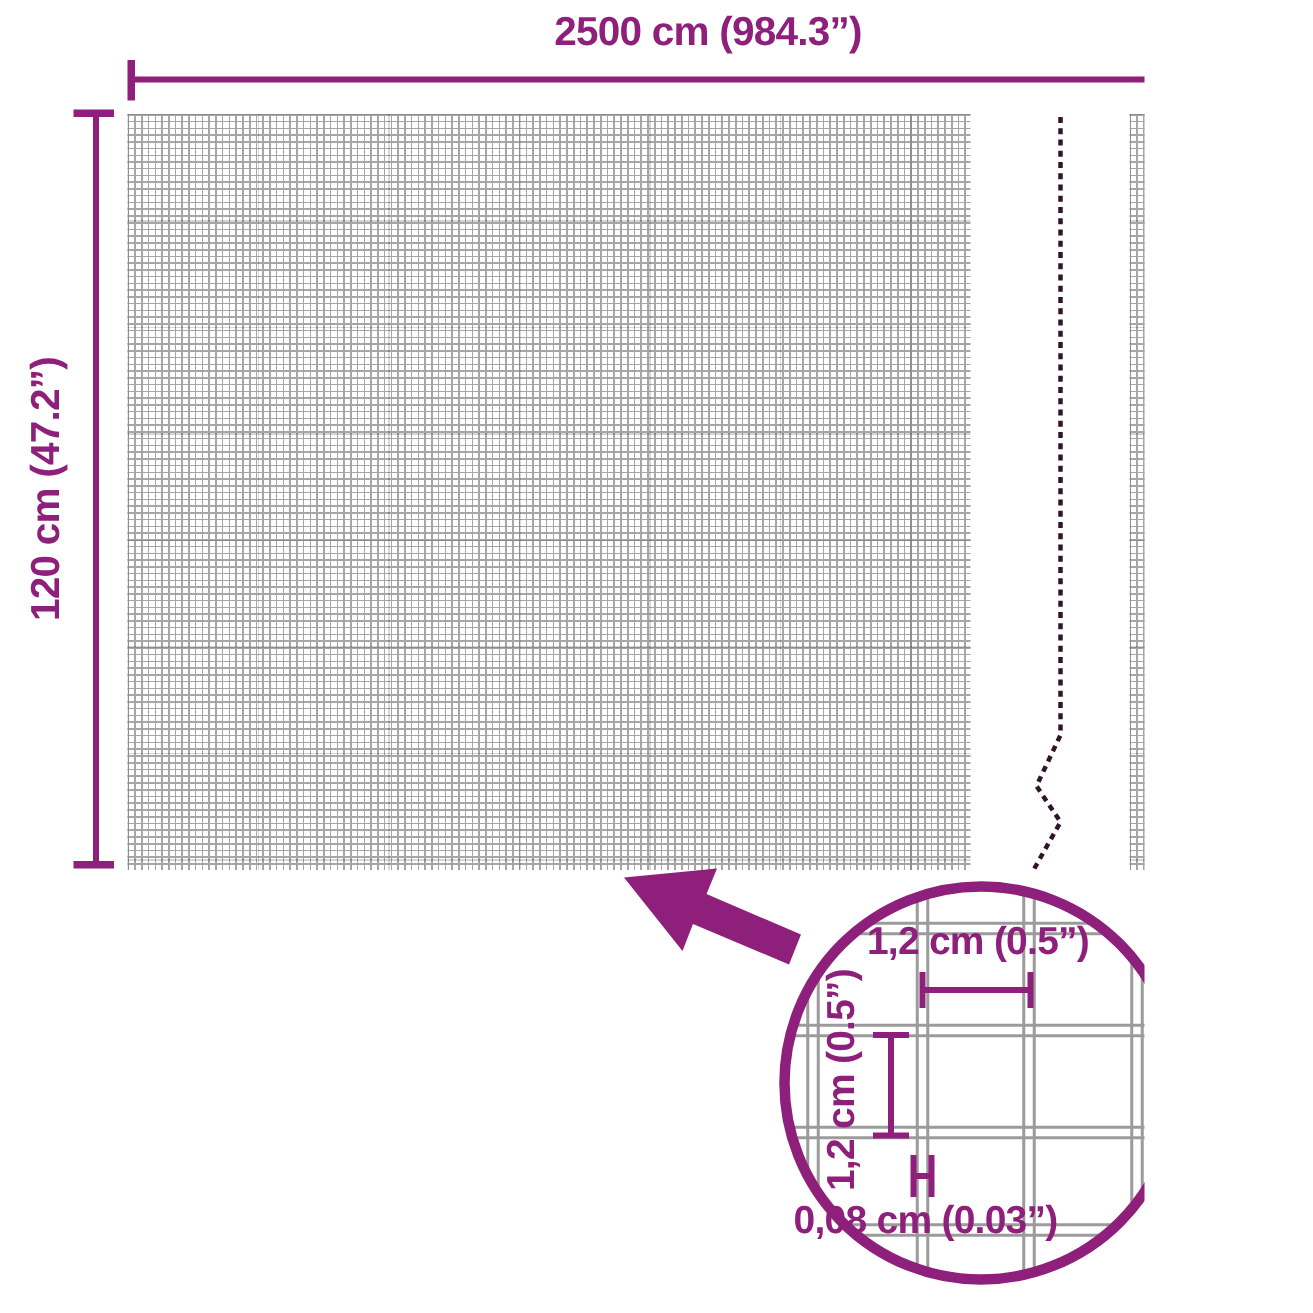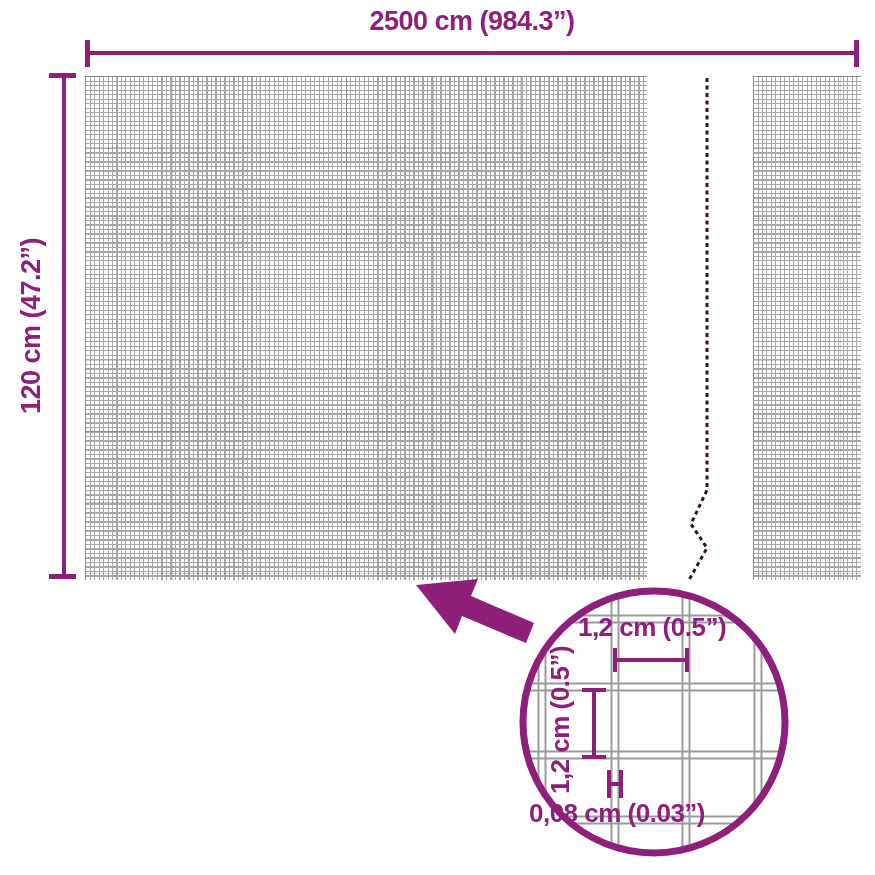--- a/index.html
+++ b/index.html
@@ -2,21 +2,21 @@
 <html style="--accent: #8E1F7B; --break: #30142C; --maggrid: #9B9B9B;"><head>
 <meta charset="utf-8">
 <style>
   :root{
     --accent:#8E1F7B;
     --break:#30142C;
     --maggrid:#9B9B9B;
   }
   html,body{margin:0;padding:0;background:#fff;}
   .canvas{
-    position:relative;width:875px;height:875px;background:#fff;overflow:hidden;
+    position:relative;width:763px;height:875px;background:#fff;overflow:hidden;
     font-family:"Liberation Sans",sans-serif;
   }
   .dim-label{
     position:absolute;color:var(--accent);font-weight:bold;font-size:27px;
     letter-spacing:-0.5px;white-space:nowrap;
   }
   .top-label{left:87px;top:6px;width:770px;text-align:center;}
   .left-label{left:31px;top:326px;transform:translate(-50%,-50%) rotate(-90deg);}
   .dim-line{position:absolute;background:var(--accent);}
   .h-line{left:87px;top:51px;width:770px;height:4px;}

